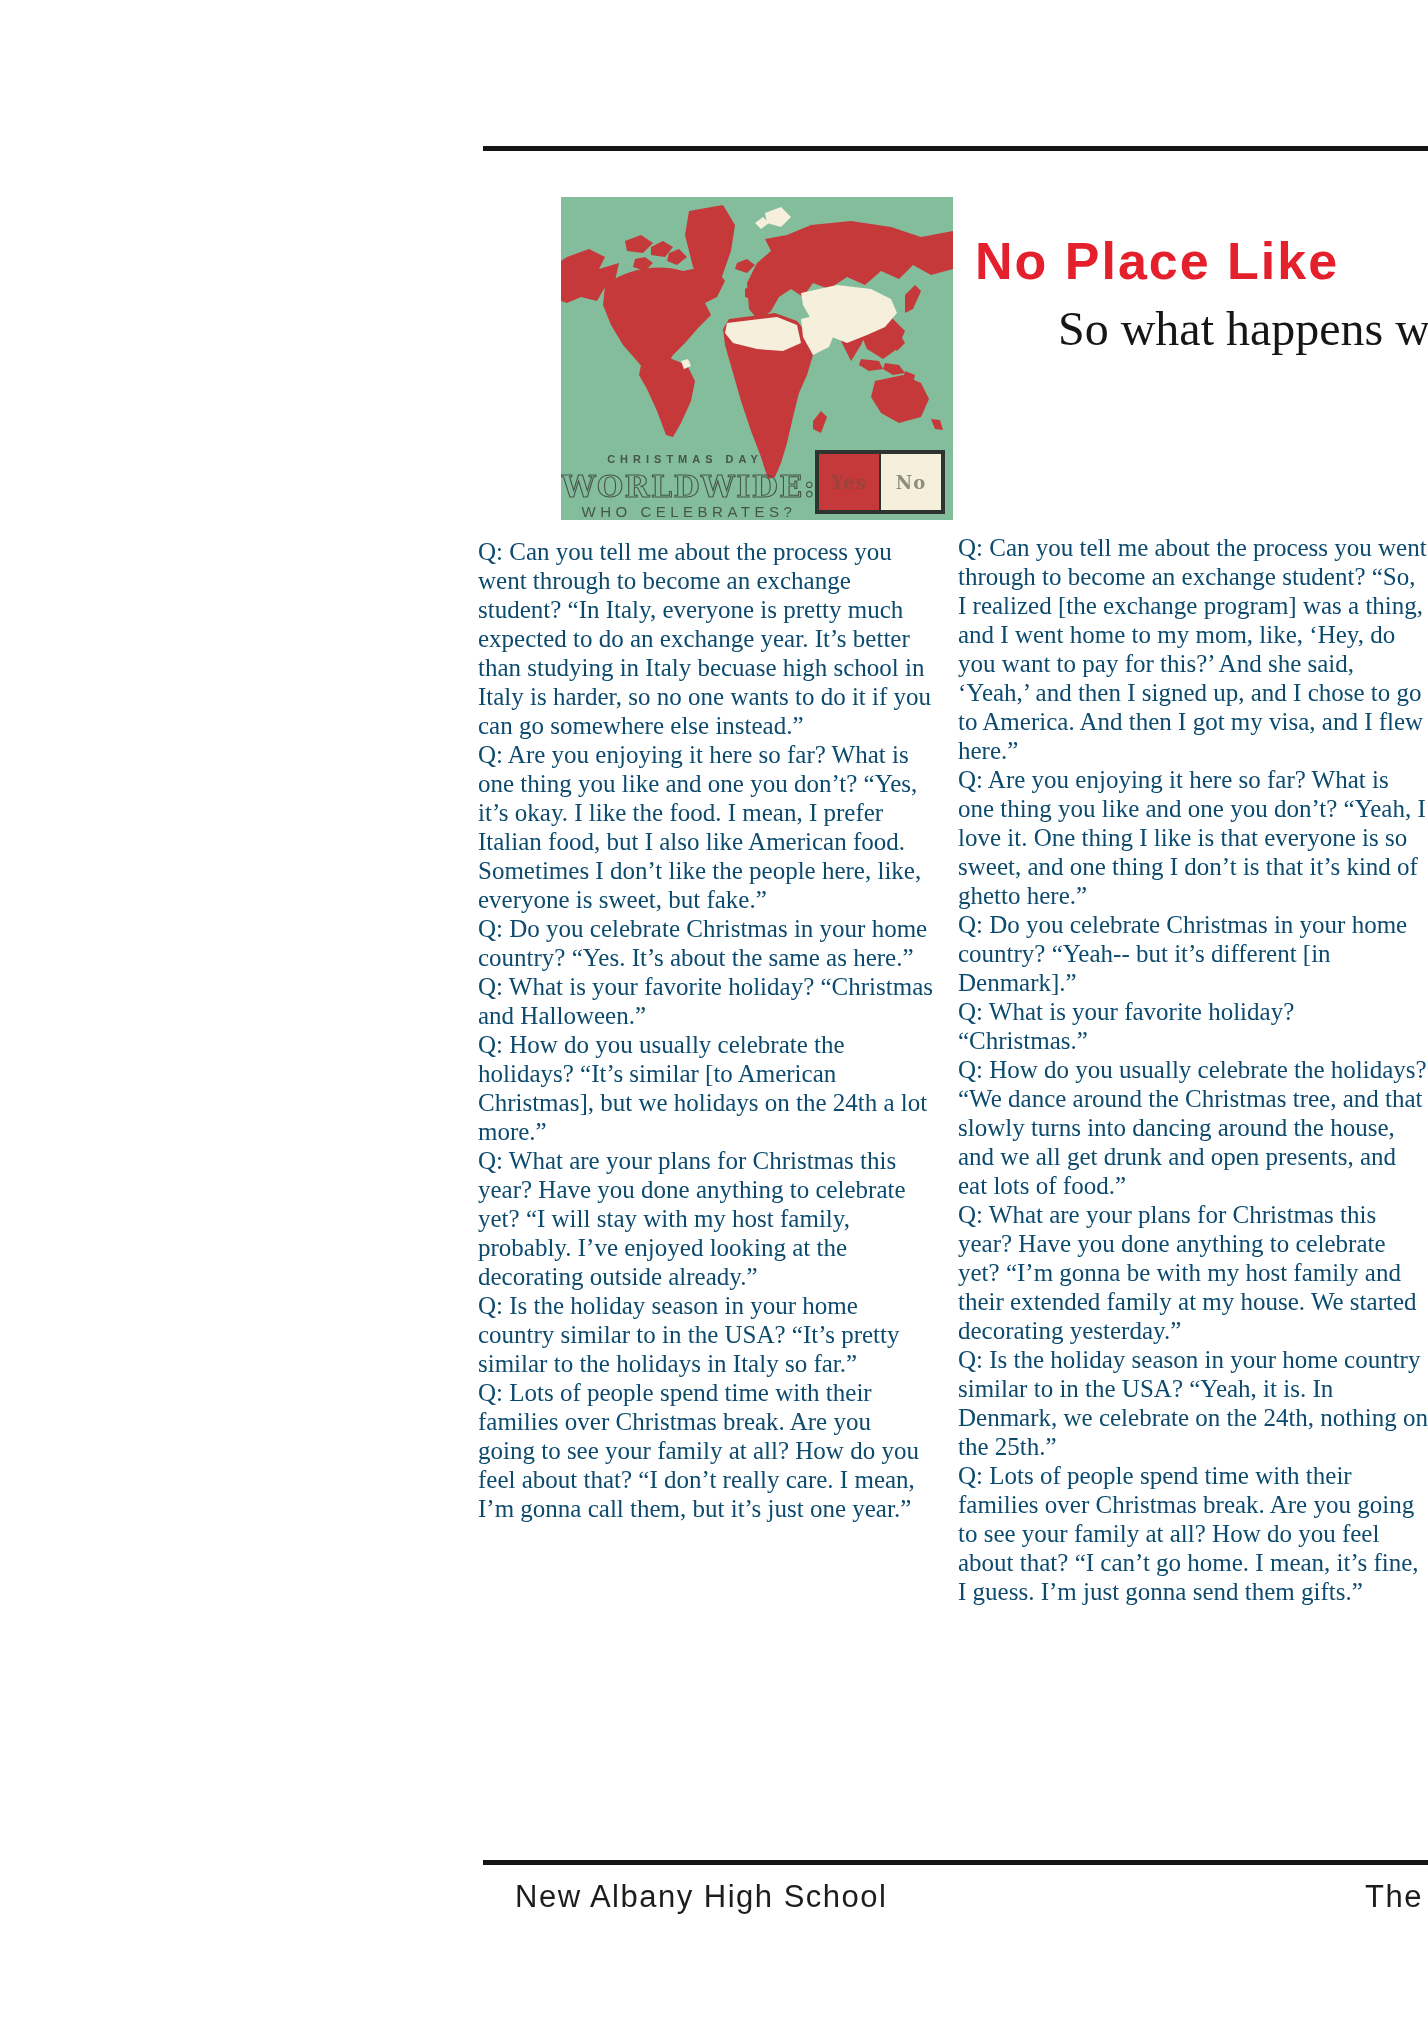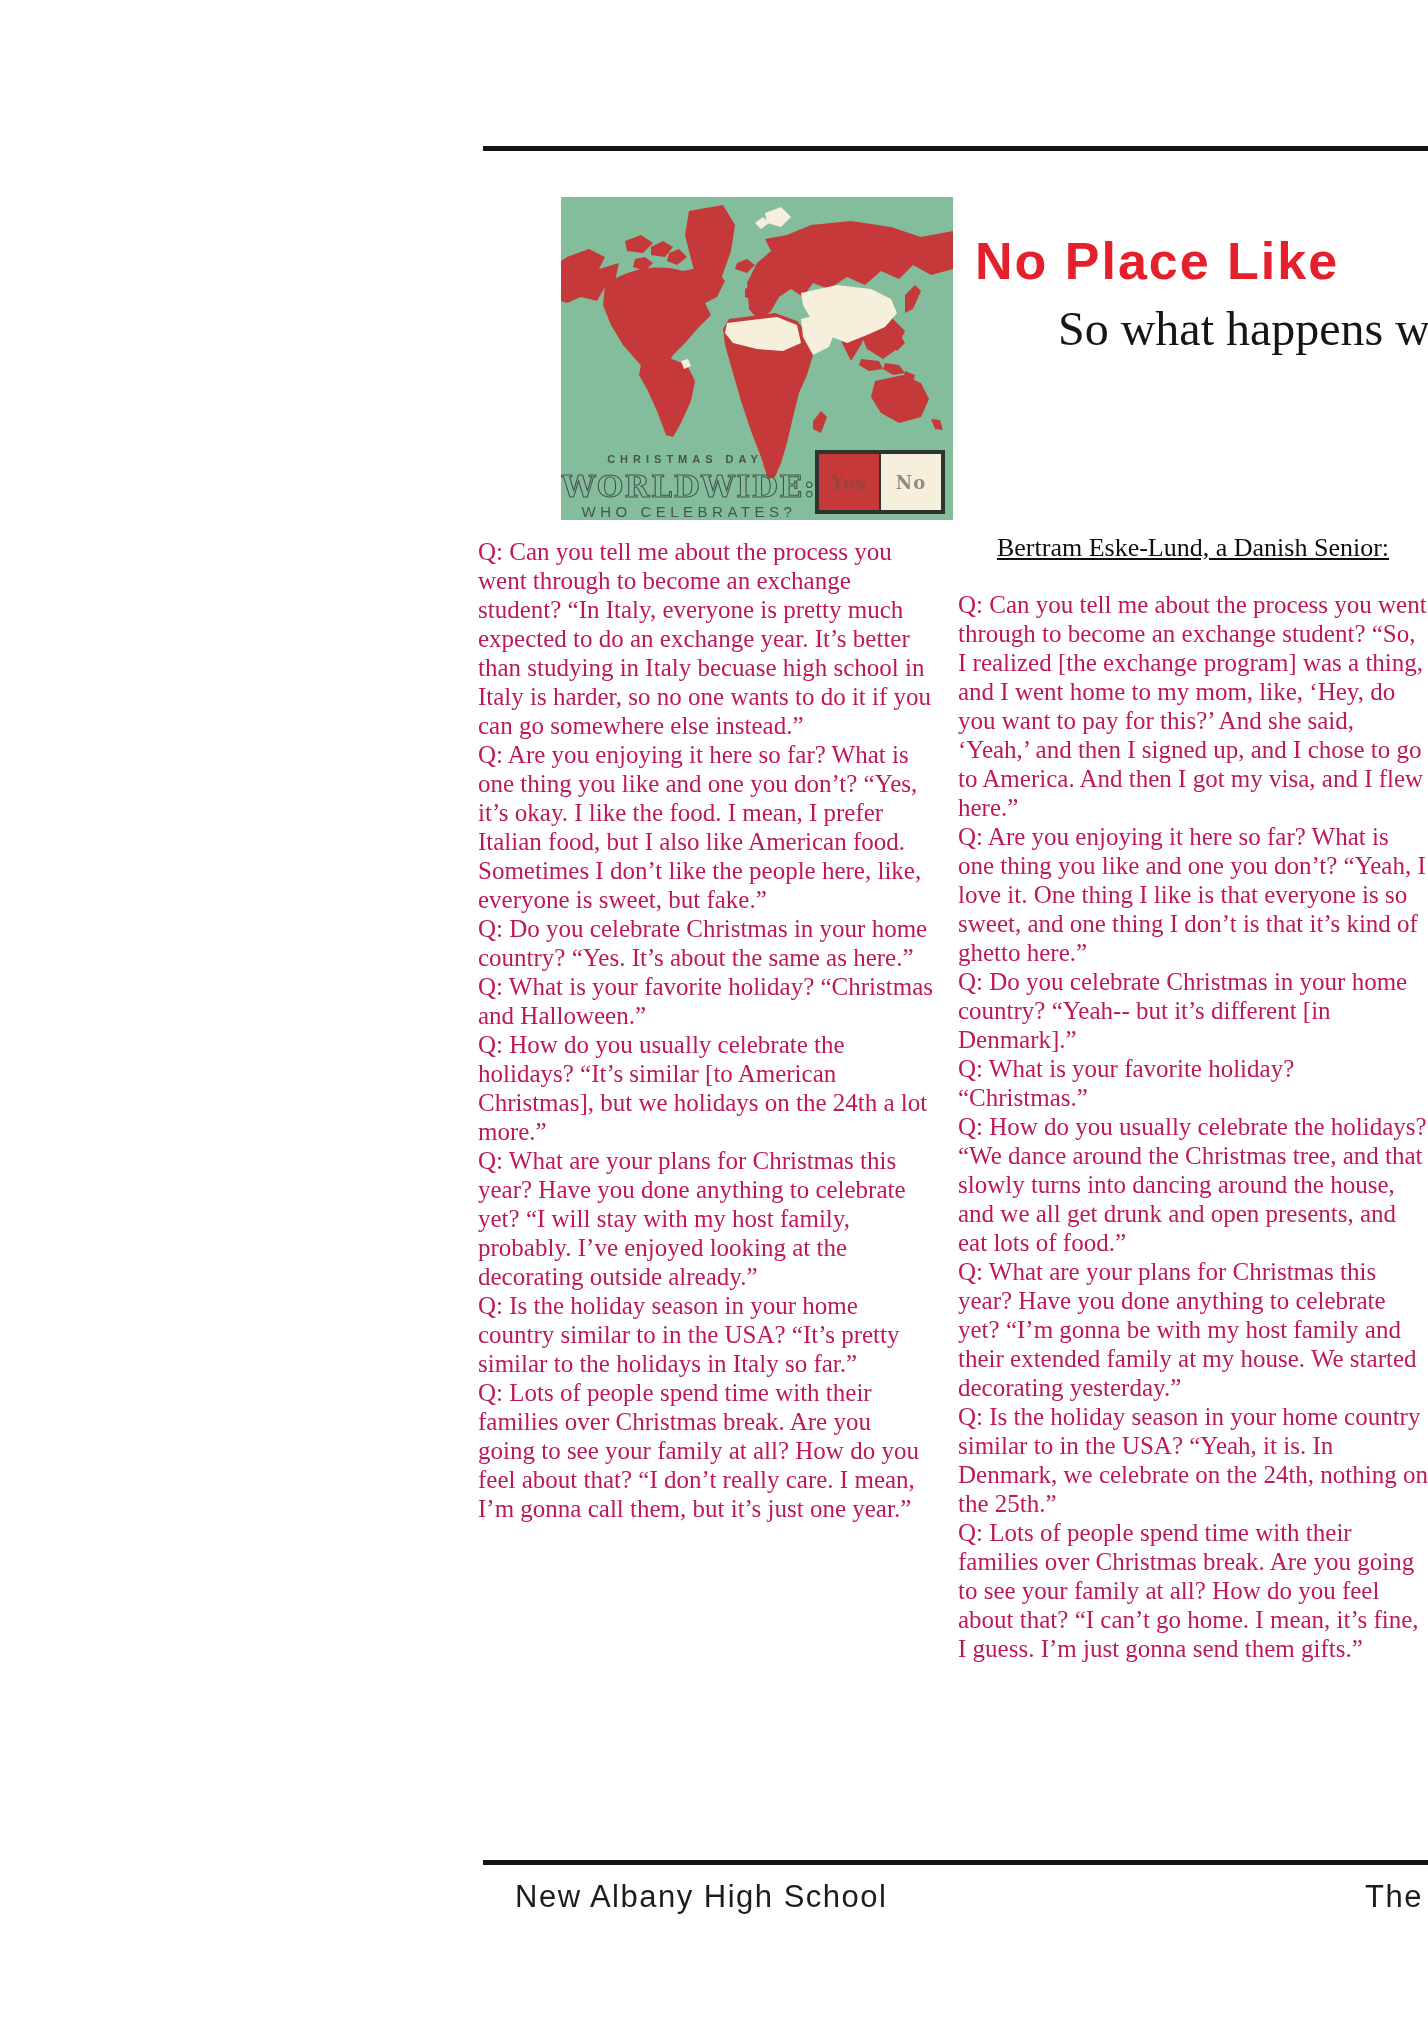--- a/index.html
+++ b/index.html
@@ -29,21 +29,21 @@
     position:absolute;left:1058px;top:304px;white-space:nowrap;
     font-size:48px;line-height:50px;color:#161616;
   }
   .column{position:absolute;}
   .col-left{left:478px;top:537px;width:455px;}
   .col-right{left:958px;top:533px;width:470px;}
   .col-header{
     margin:0 0 27px 0;font-size:26px;font-weight:normal;text-align:center;
     text-decoration:underline;white-space:nowrap;color:#0f0f0f;
   }
-  .col-body{font-size:25px;line-height:29px;white-space:pre-wrap;color:#be185d;}
+  .col-body{font-size:25px;line-height:29px;white-space:pre-wrap;color:#0c4a6e;}
   .col-body .a{font-weight:normal;}
   .footer-left,.footer-right{
     position:absolute;top:1879px;font-family:"Liberation Sans", sans-serif;
     font-size:31px;letter-spacing:1.5px;color:#1d1d1d;white-space:nowrap;margin-left:28px;
   }
   .footer-left{left:487px;}
   .footer-right{left:1337px;}
 </style>
 </head>
 <body>
@@ -134,21 +134,20 @@
 </span><span class="q">Q: Are you enjoying it here so far? What is one thing you like and one you don’t? </span><span class="a">“Yes, it’s okay. I like the food. I mean, I prefer Italian food, but I also like American food. Sometimes I don’t like the people here, like, everyone is sweet, but fake.”
 </span><span class="q">Q: Do you celebrate Christmas in your home country? </span><span class="a">“Yes. It’s about the same as here.”
 </span><span class="q">Q: What is your favorite holiday? </span><span class="a">“Christmas and Halloween.”
 </span><span class="q">Q: How do you usually celebrate the holidays? </span><span class="a">“It’s similar [to American Christmas], but we holidays on the 24th a lot more.”
 </span><span class="q">Q: What are your plans for Christmas this year? Have you done anything to celebrate yet? </span><span class="a">“I will stay with my host family, probably. I’ve enjoyed looking at the decorating outside already.”
 </span><span class="q">Q: Is the holiday season in your home country similar to in the USA? </span><span class="a">“It’s pretty similar to the holidays in Italy so far.”
 </span><span class="q">Q: Lots of people spend time with their families over Christmas break. Are you going to see your family at all? How do you feel about that? </span><span class="a">“I don’t really care. I mean, I’m gonna call them, but it’s just one year.”</span></div>
 </section>
 
 <section class="column col-right">
-  <h2 class="col-header">Bertram Eske-Lund, a Danish Senior:</h2>
   <div class="col-body"><span class="q">Q: Can you tell me about the process you went through to become an exchange student? </span><span class="a">“So, I realized [the exchange program] was a thing, and I went home to my mom, like, ‘Hey, do you want to pay for this?’ And she said, ‘Yeah,’ and then I signed up, and I chose to go to America. And then I got my visa, and I flew here.”
 </span><span class="q">Q: Are you enjoying it here so far? What is one thing you like and one you don’t? </span><span class="a">“Yeah, I love it. One thing I like is that everyone is so sweet, and one thing I don’t is that it’s kind of ghetto here.”
 </span><span class="q">Q: Do you celebrate Christmas in your home country? </span><span class="a">“Yeah-- but it’s different [in Denmark].”
 </span><span class="q">Q: What is your favorite holiday? </span><span class="a">“Christmas.”
 </span><span class="q">Q: How do you usually celebrate the holidays? </span><span class="a">“We dance around the Christmas tree, and that slowly turns into dancing around the house, and we all get drunk and open presents, and eat lots of food.”
 </span><span class="q">Q: What are your plans for Christmas this year? Have you done anything to celebrate yet? </span><span class="a">“I’m gonna be with my host family and their extended family at my house. We started decorating yesterday.”
 </span><span class="q">Q: Is the holiday season in your home country similar to in the USA? </span><span class="a">“Yeah, it is. In Denmark, we celebrate on the 24th, nothing on the 25th.”
 </span><span class="q">Q: Lots of people spend time with their families over Christmas break. Are you going to see your family at all? How do you feel about that? </span><span class="a">“I can’t go home. I mean, it’s fine, I guess. I’m just gonna send them gifts.”</span></div>
 </section>
 

